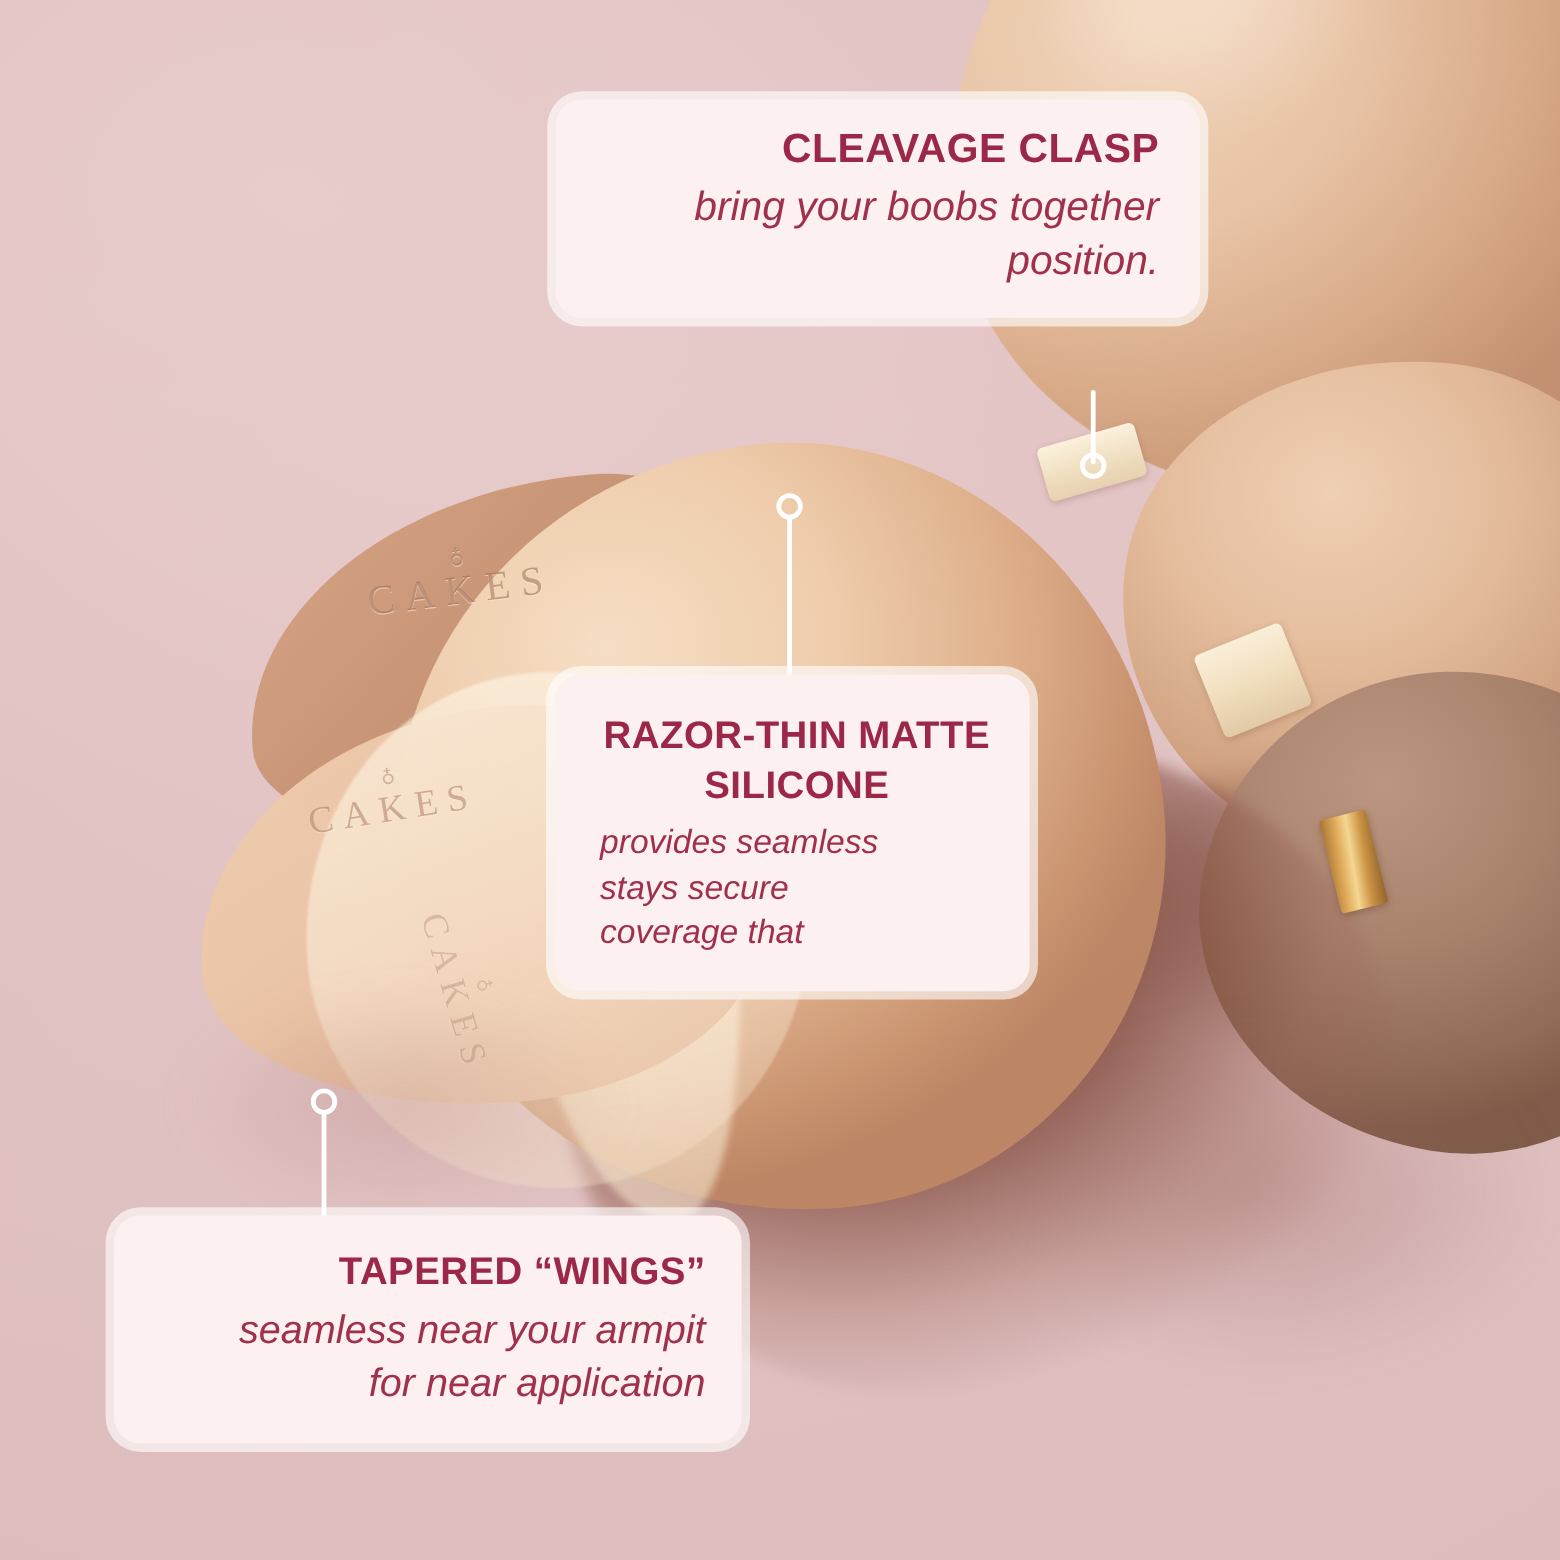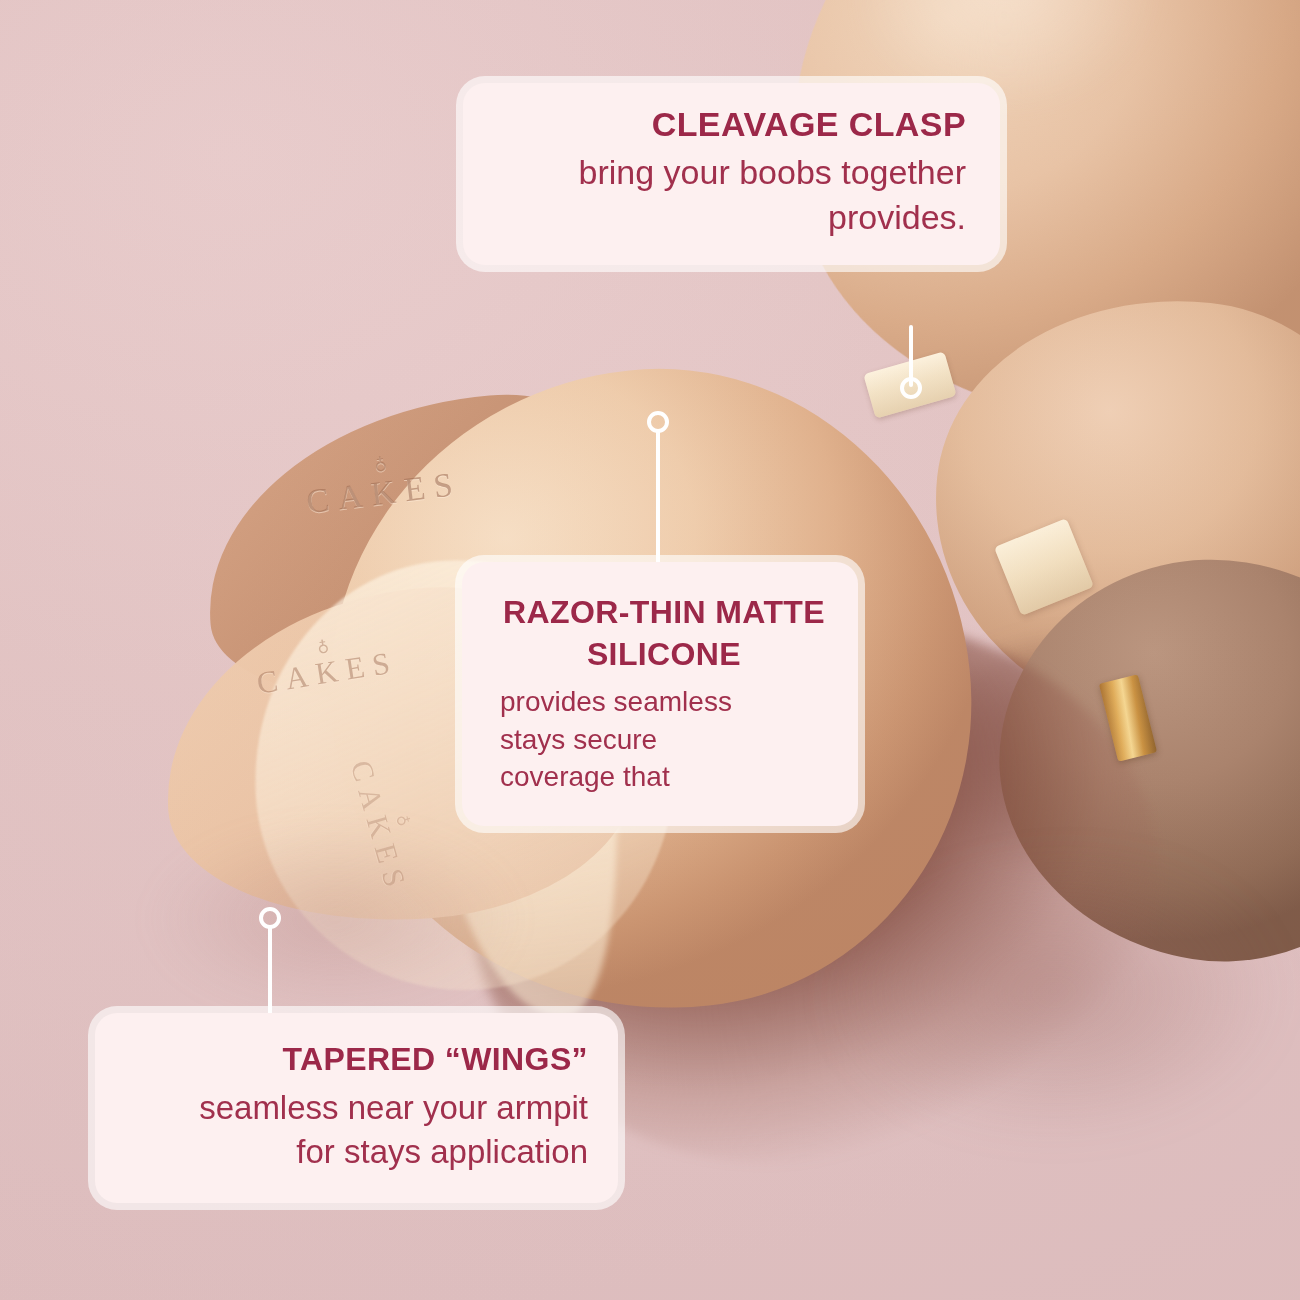--- a/index.html
+++ b/index.html
@@ -229,21 +229,21 @@
     margin:0 0 2px 0;
     color:#9c2849;
   }
   .callout .body{
     font-size:34px;
     line-height:1.30;
     margin:0;
     color:#a1304d;
     font-weight:400;
   }
-  .callout .body .ln{display:block;}
+  .callout .body .ln{display:block;font-style:italic;}
 
   #callout-cleavage{
     left:463px;top:83px;width:537px;
     text-align:right;
     padding:22px 34px 26px 30px;
   }
   #callout-cleavage .title{font-size:34px;margin-bottom:6px;}
 
   #callout-silicone{
     left:462px;top:562px;width:396px;
@@ -322,37 +322,37 @@
 
   <div class="connector">
     <div class="conn-line" style="left:268px;top:926px;height:90px;"></div>
     <div class="conn-ring" style="left:259px;top:907px;"></div>
   </div>
 
   <div class="callout" id="callout-cleavage">
     <p class="title">CLEAVAGE CLASP</p>
     <p class="body">
       <span class="ln">bring your boobs together</span>
-      <span class="ln">provides.</span>
+      <span class="ln">position.</span>
     </p>
   </div>
 
   <div class="callout" id="callout-silicone">
     <p class="title">
       <span class="ln">RAZOR-THIN</span>
       <span class="ln">MATTE SILICONE</span>
     </p>
     <p class="body">
       <span class="ln">provides seamless</span>
       <span class="ln">stays secure</span>
       <span class="ln">coverage that</span>
     </p>
   </div>
 
   <div class="callout" id="callout-wings">
     <p class="title">TAPERED “WINGS”</p>
     <p class="body">
       <span class="ln">seamless near your armpit</span>
-      <span class="ln">for stays application</span>
+      <span class="ln">for near application</span>
     </p>
   </div>
 
 </div>
 
 </body></html>

